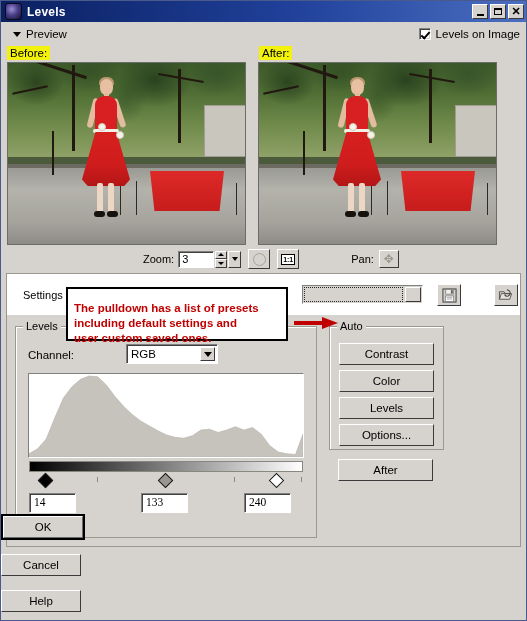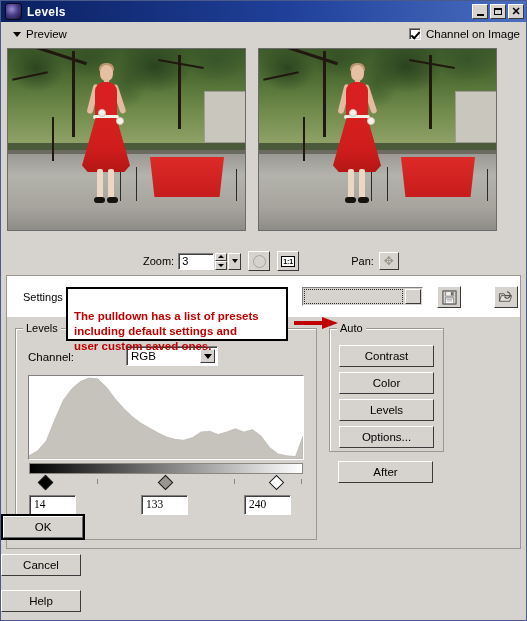--- a/index.html
+++ b/index.html
@@ -340,21 +340,21 @@
   .save-btn { left: 430px; top: 10px; }
   .open-btn { left: 487px; top: 10px; }
   
   .callout {
     position: absolute;
     left: 65px; top: 286px;
     width: 222px; height: 54px;
     background: #ffffff;
     border: 2px solid #000;
     box-sizing: border-box;
-    padding: 20px 6px;
+    padding: 12px 6px;
     z-index: 30;
   }
   .callout p {
     margin: 0;
     color: #c00000;
     font-weight: bold;
     font-size: 11.5px;
     line-height: 15px;
   }
   .red-arrow {
@@ -529,25 +529,33 @@
   </div>
 
   <div class="toolrow">
     <div class="preview-btn">
       <span class="caret-down"></span>
       <span>Preview</span>
     </div>
     <div class="spacer"></div>
     <div class="chkwrap">
       <span class="checkbox"></span>
-      <span>Channel on Image</span>
+      <span>Levels on Image</span>
     </div>
   </div>
 
   <div class="previews">
+    <div class="lbl-row">
+      <div class="lbl-a">
+        <span class="lbl-hl">Before:</span>
+      </div>
+      <div>
+        <span class="lbl-hl">After:</span>
+      </div>
+    </div>
     <div class="imgs">
 
       <div class="photo">
         <div class="sky"></div>
         <div class="trees"></div>
         <div class="branch" style="left:20px;top:4px;width:60px;height:3px;transform:rotate(18deg);"></div>
         <div class="branch" style="left:64px;top:2px;width:3px;height:86px;"></div>
         <div class="branch" style="left:4px;top:26px;width:36px;height:2px;transform:rotate(-12deg);"></div>
         <div class="branch" style="left:170px;top:6px;width:3px;height:74px;"></div>
         <div class="branch" style="left:150px;top:14px;width:46px;height:2px;transform:rotate(10deg);"></div>

